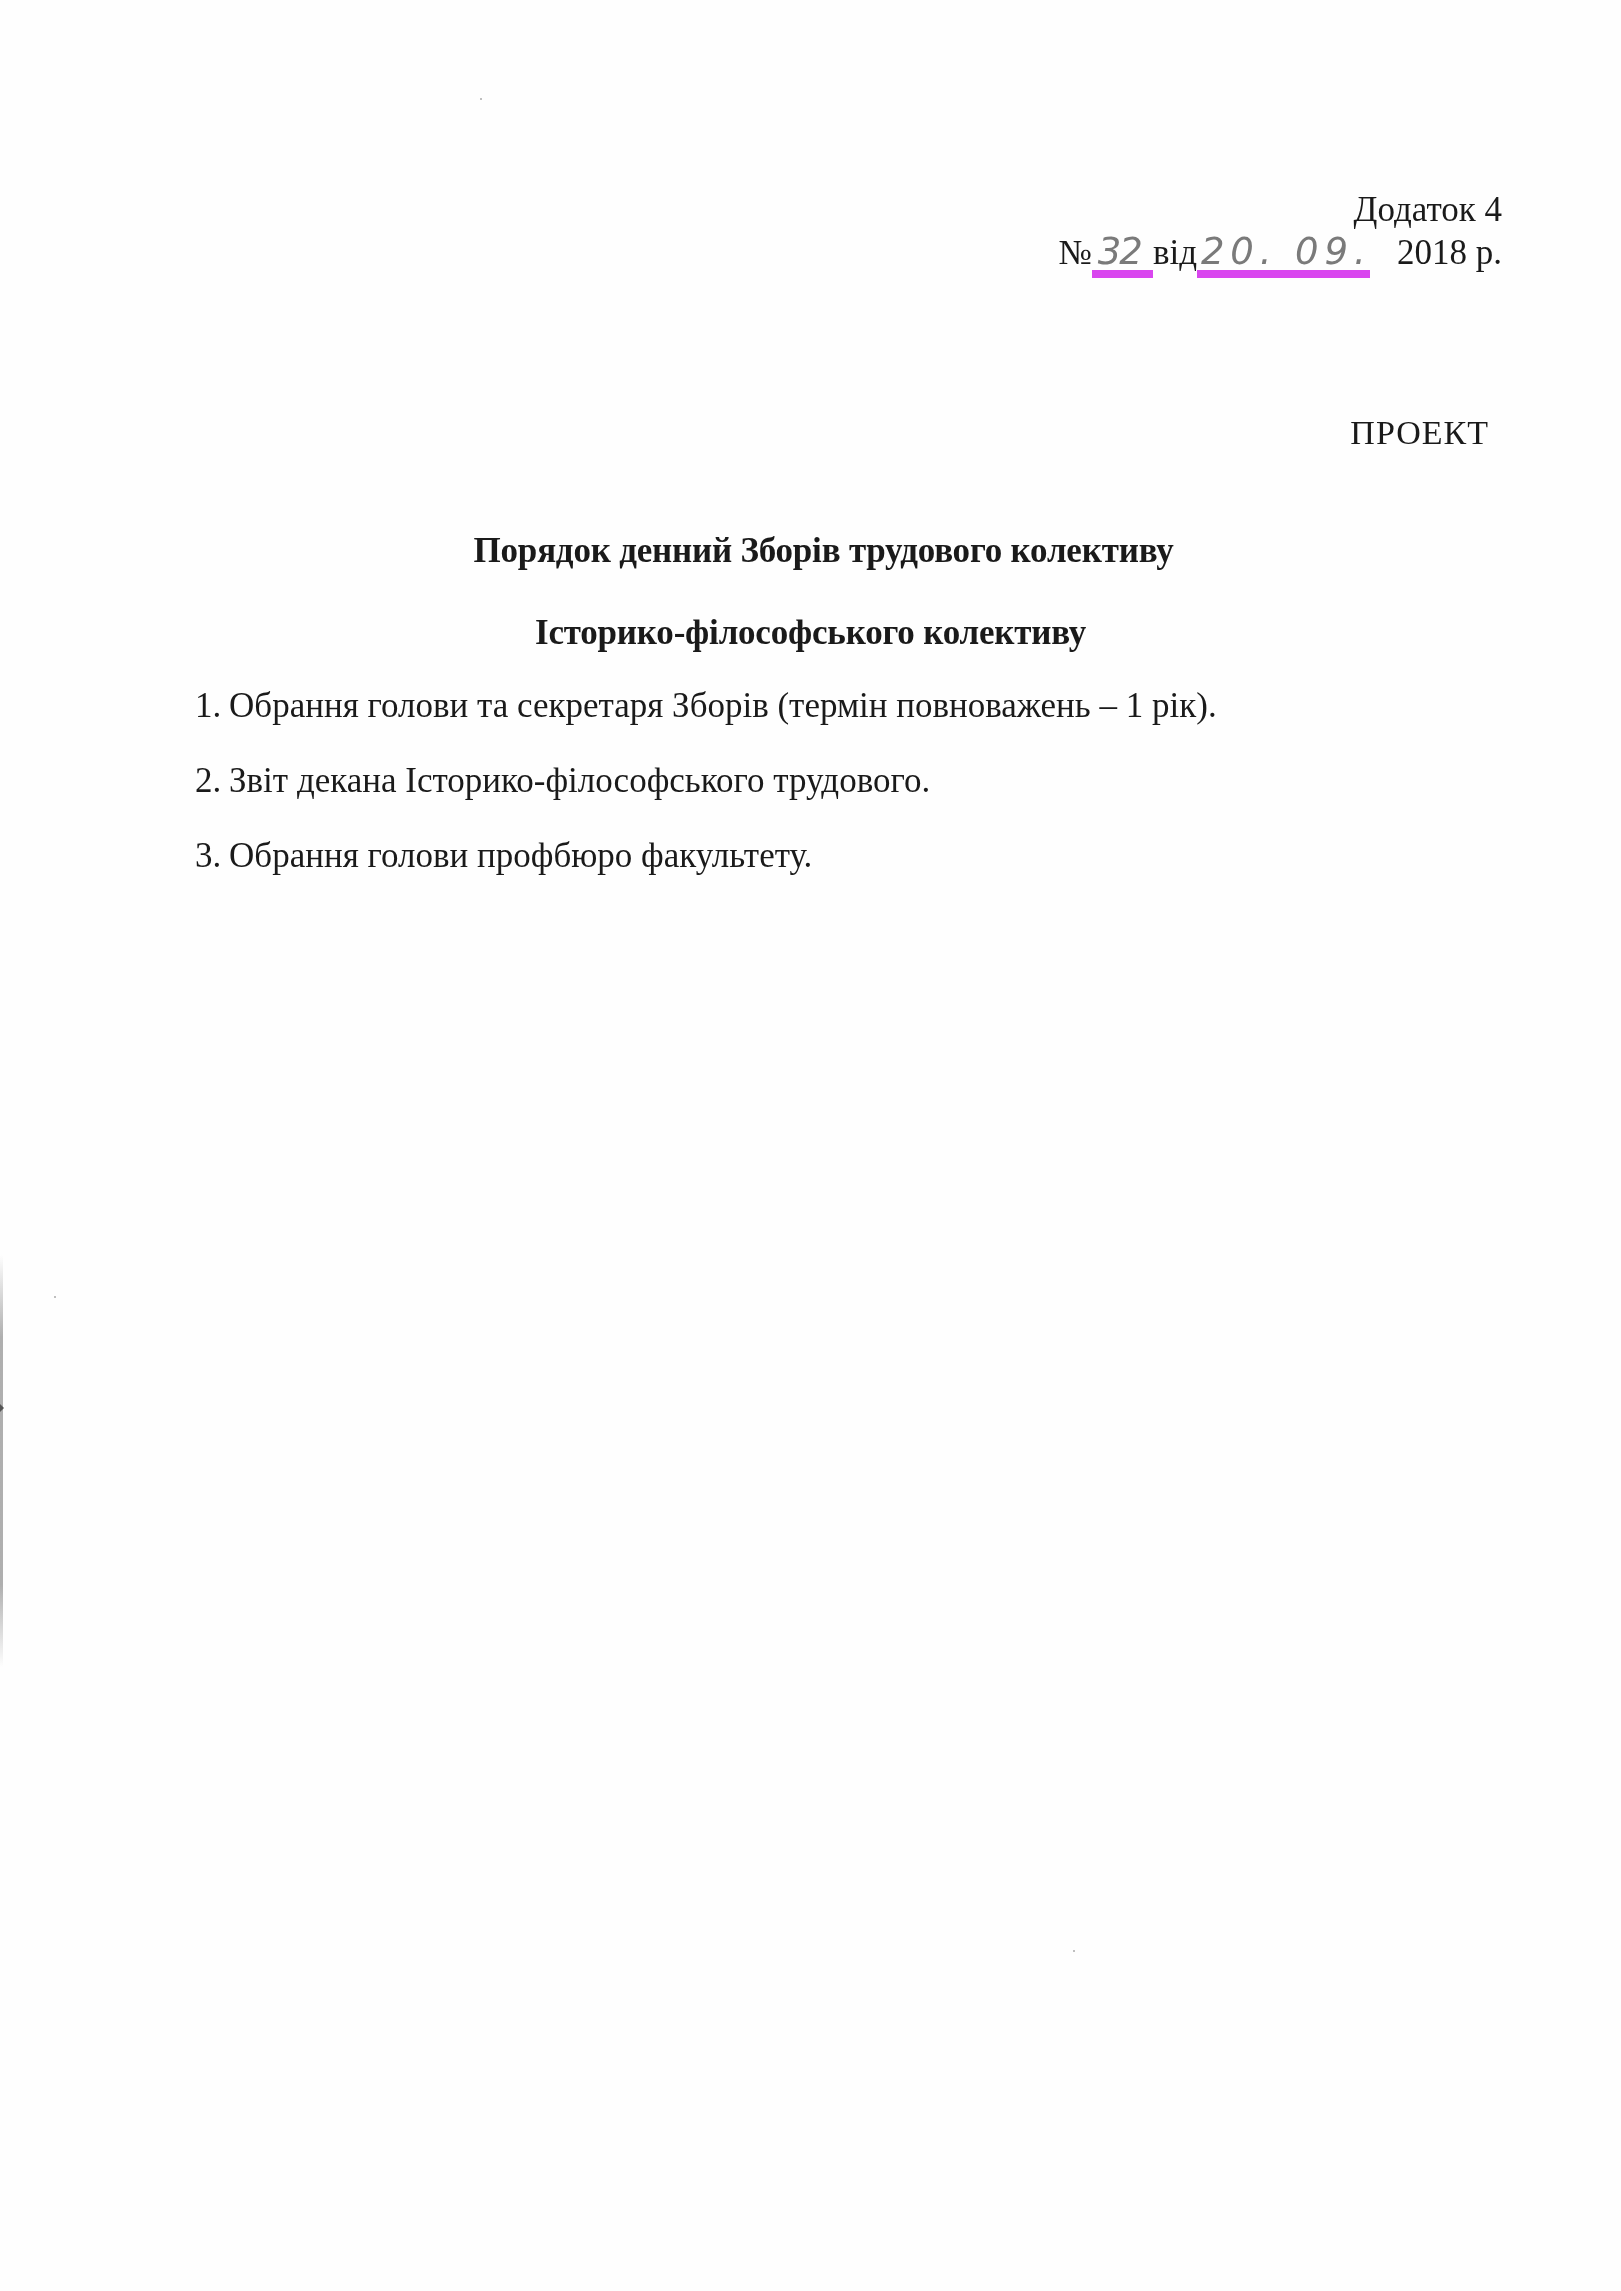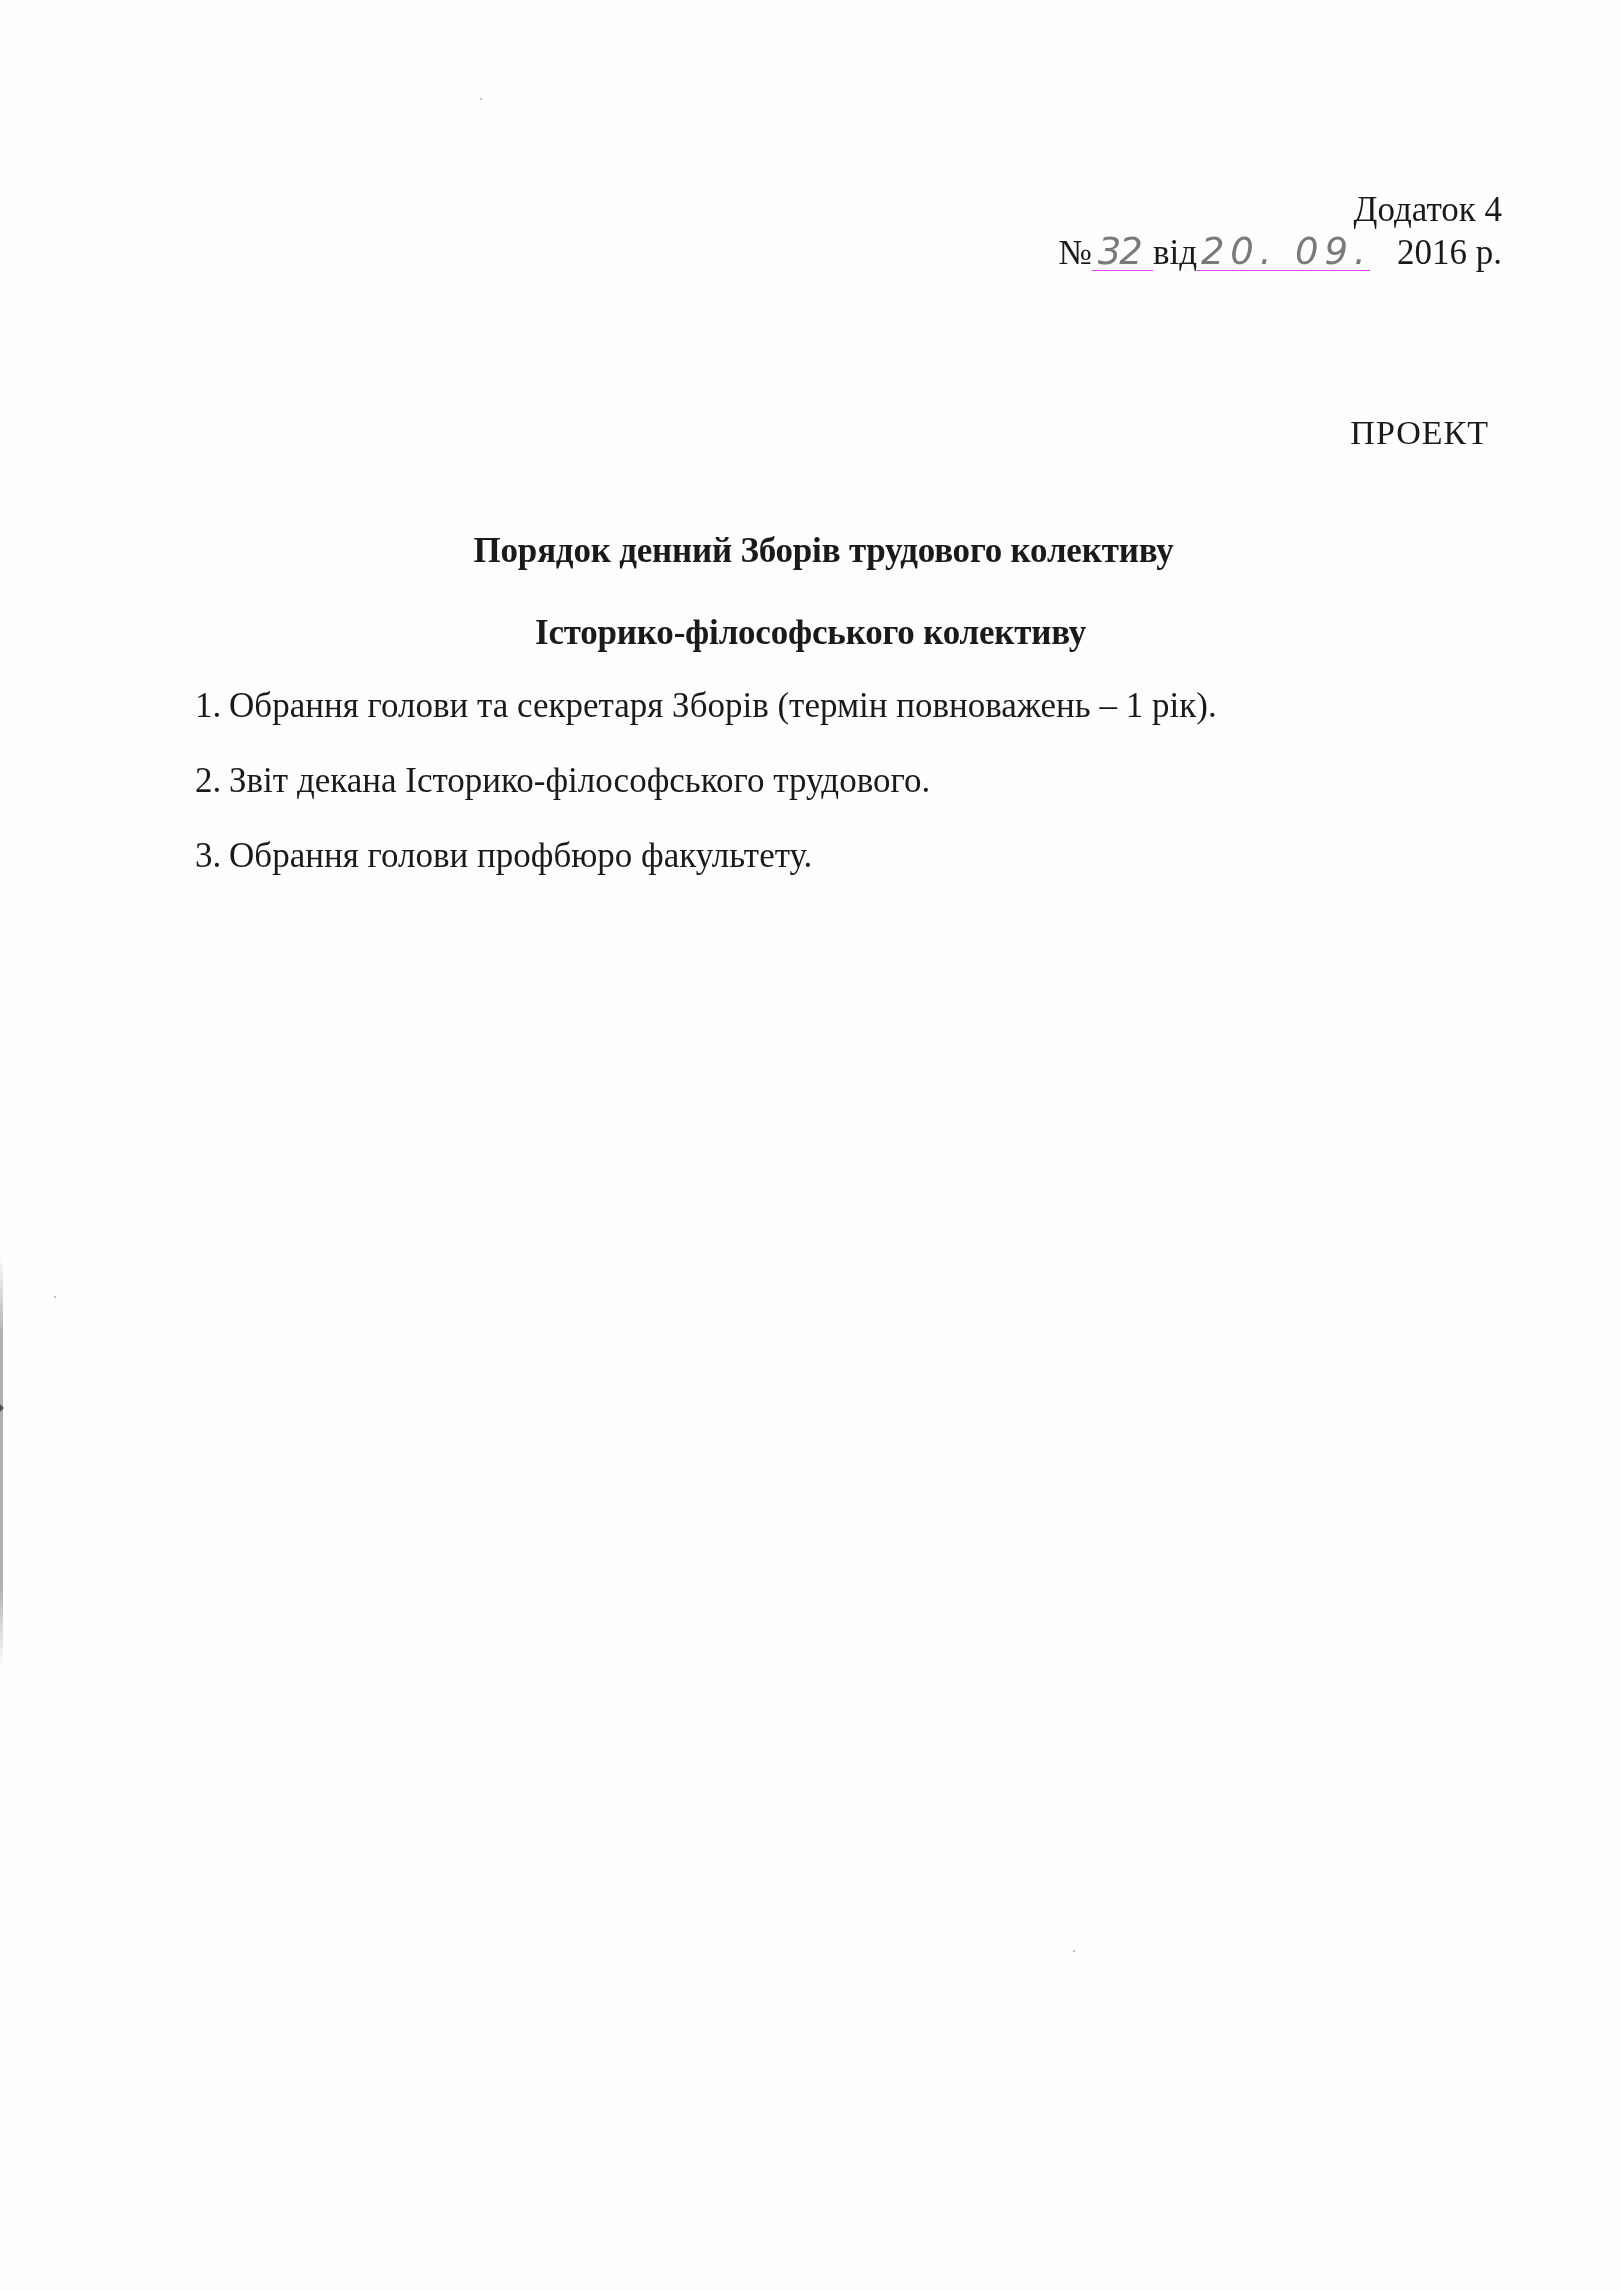--- a/index.html
+++ b/index.html
@@ -51,21 +51,21 @@
     }
     .annex-line { display: block; white-space: nowrap; }
 
     .order-line {
       display: inline-flex;
       align-items: baseline;
       white-space: nowrap;
     }
     .handwritten-field {
       display: inline-block;
-      border-bottom: 1px solid #d946ef;
+      border-bottom: 8px solid #d946ef;
       font-family: "DejaVu Sans", sans-serif;
       font-style: italic;
       font-weight: 300;
       color: #7a7a7a;
       text-align: left;
       line-height: 37px;
       letter-spacing: 2px;
     }
     .hw-number {
       width: 61px;
@@ -146,21 +146,21 @@
   <div class="speck" style="left:1073px; top:1950px;"></div>
   <div class="speck" style="left:54px; top:1296px;"></div>
 
   <div class="annex-block">
     <span class="annex-line">Додаток 4</span>
     <span class="annex-line order-line">
       <span>№</span>
       <span class="handwritten-field hw-number">32</span>
       <span>від</span>
       <span class="handwritten-field hw-date">20. 09.</span>
-      <span>2016 р.</span>
+      <span>2018 р.</span>
     </span>
   </div>
 
   <div class="draft-label">ПРОЕКТ</div>
 
   <div class="title-block">
     <span class="title-line">Порядок денний Зборів трудового колективу</span>
     <span class="title-line">Історико-філософського колективу</span>
   </div>
 

